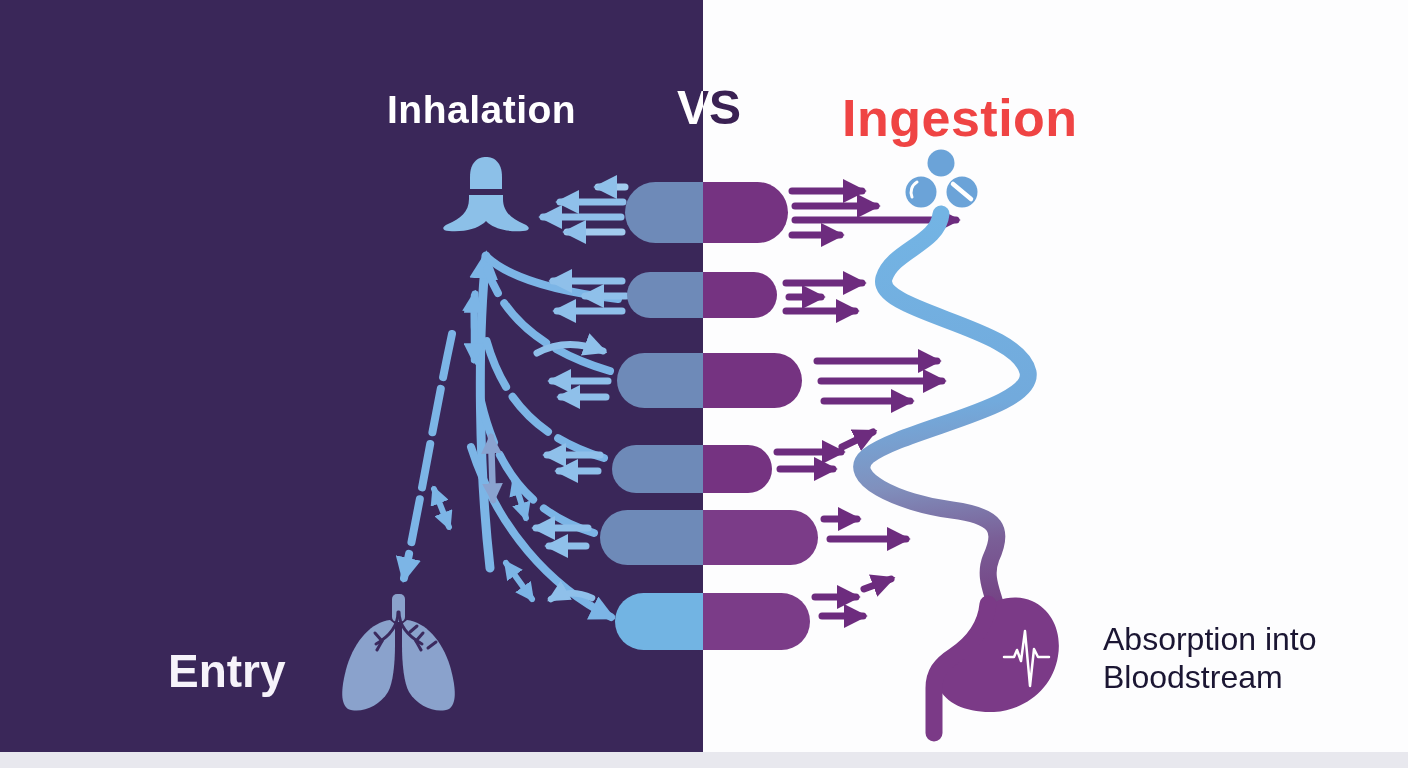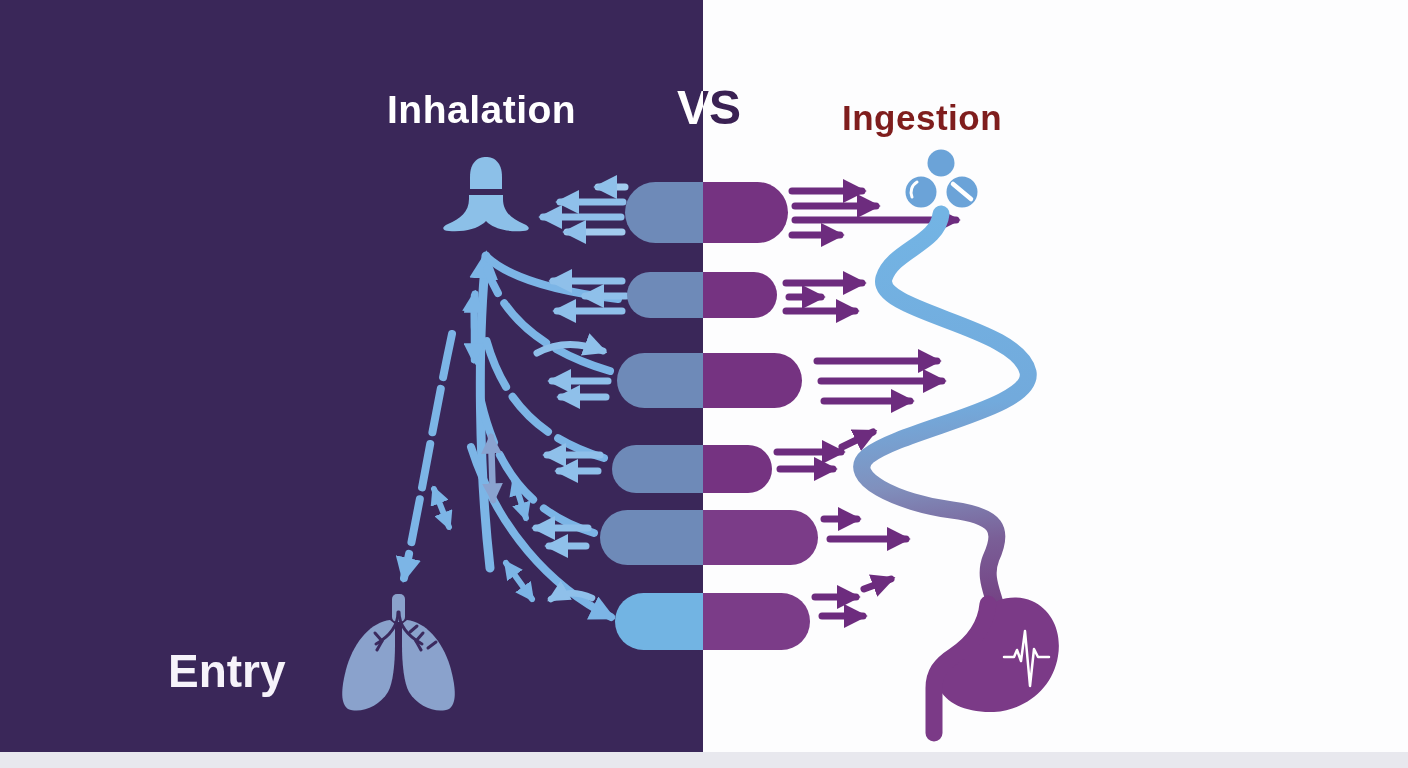--- a/index.html
+++ b/index.html
@@ -4,21 +4,21 @@
 <style>
   html,body { margin:0; padding:0; background:#e8e8ee; }
   .stage {
     position:relative; width:1408px; height:752px; overflow:hidden;
     font-family:"Liberation Sans", sans-serif; background:#fdfdfe;
   }
   .bg-left { position:absolute; left:0; top:0; width:703px; height:768px; background:#3a2759; }
   svg.art { position:absolute; left:0; top:0; }
   .title { position:absolute; font-weight:bold; white-space:nowrap; }
   .title-inhalation { left:387px; top:88px; font-size:39px; color:#ffffff; letter-spacing:0.5px; }
-  .title-ingestion  { left:842px; top:98px; font-size:35px; color:#7f1d1d; letter-spacing:0.5px; }
+  .title-ingestion  { left:842px; top:88px; font-size:52px; color:#ef4444; letter-spacing:0.5px; }
   .vs-wrap { position:absolute; left:677px; top:80px; width:90px; height:62px; font-size:48px; font-weight:bold; }
   .vs-wrap span { position:absolute; left:0; top:0; }
   .vs-white  { color:#ffffff; clip-path:inset(0 calc(100% - 26px) 0 0); }
   .vs-purple { color:#3a2153; clip-path:inset(0 0 0 26px); }
   .entry-label { position:absolute; left:168px; top:644px; font-size:46px; font-weight:bold; color:#f6f3fa; }
   .absorption-label { position:absolute; left:1103px; top:620px; font-size:32px; line-height:38px; color:#1b1633; }
 </style>
 </head>
 <body>
 
@@ -191,14 +191,18 @@
 
   <div class="vs-wrap">
     <span class="vs-white">VS</span>
     <span class="vs-purple">VS</span>
   </div>
 
   <div class="title title-ingestion">Ingestion</div>
 
   <div class="entry-label">Entry</div>
 
+  <div class="absorption-label">
+    <div>Absorption into</div>
+    <div>Bloodstream</div>
+  </div>
 
 </div>
 
 </body></html>

